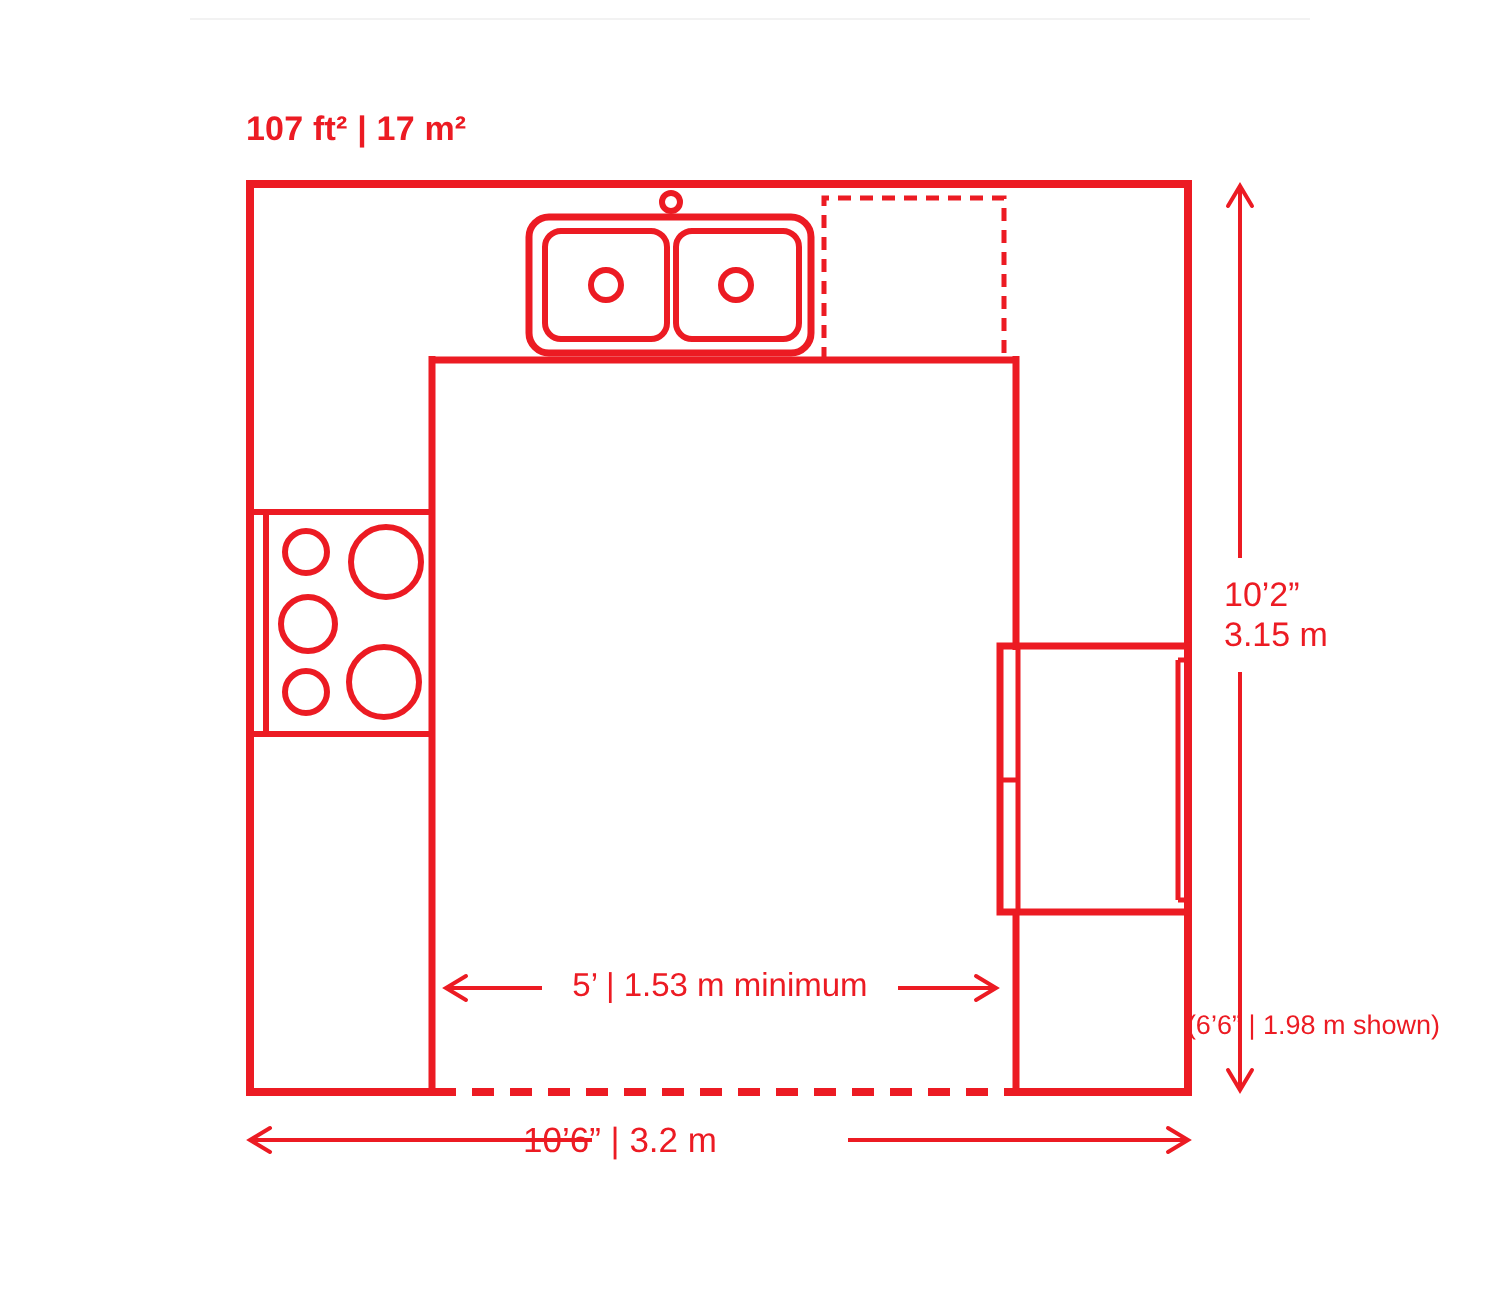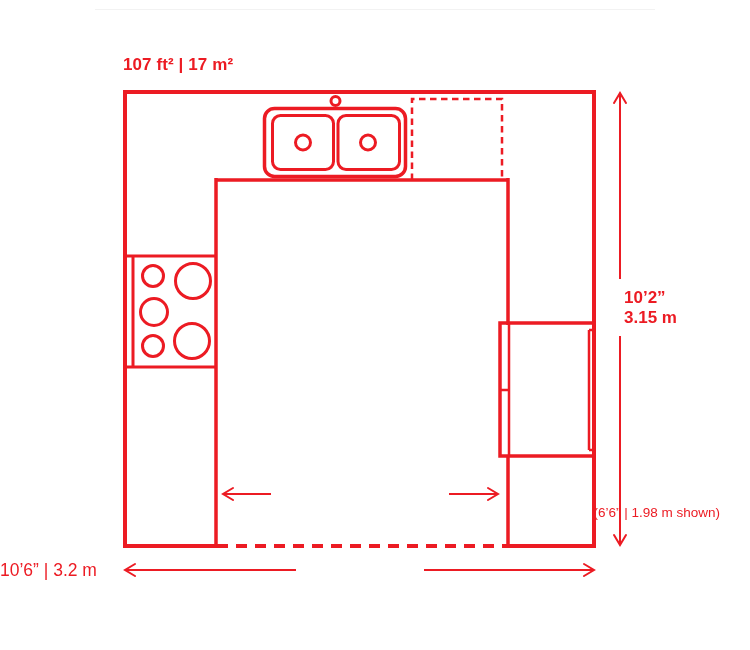--- a/index.html
+++ b/index.html
@@ -5,22 +5,22 @@
   html,body{margin:0;padding:0;background:#ffffff;}
   .canvas{
     position:relative;width:750px;height:650px;background:#ffffff;overflow:hidden;
     font-family:"Liberation Sans",sans-serif;color:#EC1B23;
   }
   .topline{position:absolute;left:95px;top:9px;width:560px;height:1px;background:#f2f2f2;}
   svg.plan{position:absolute;left:0;top:0;}
   svg.plan *{vector-effect:none;}
   .lbl{position:absolute;color:#EC1B23;white-space:nowrap;}
   .area-label{left:123px;top:55px;font-size:17px;font-weight:700;letter-spacing:.1px;}
-  .height-dim{left:612px;top:288px;font-size:17px;font-weight:700;line-height:20px;margin-left:12px;}
-  .width-dim{left:0;top:560px;width:620px;text-align:left;font-size:17.5px;font-weight:500;}
+  .height-dim{left:612px;top:288px;font-size:17px;font-weight:400;line-height:20px;}
+  .width-dim{left:0;top:560px;width:620px;text-align:center;font-size:17.5px;font-weight:500;}
   .clearance-main{left:0;top:484px;width:720px;text-align:center;font-size:16.5px;font-weight:500;}
   .clearance-sub{left:0;top:505px;width:720px;text-align:right;font-size:13.5px;font-weight:500;}
 </style>
 </head>
 <body>
 
 <div class="canvas">
 
   <div class="topline"></div>
 
@@ -79,17 +79,18 @@
     </g>
   </svg>
 
   <div class="lbl area-label">107 ft² | 17 m²</div>
 
   <div class="lbl height-dim">
     <div>10’2”</div>
     <div>3.15 m</div>
   </div>
 
+  <div class="lbl clearance-main">5’ | 1.53 m minimum</div>
   <div class="lbl clearance-sub">(6’6” | 1.98 m shown)</div>
 
   <div class="lbl width-dim">10’6” | 3.2 m</div>
 
 </div>
 
 </body></html>

